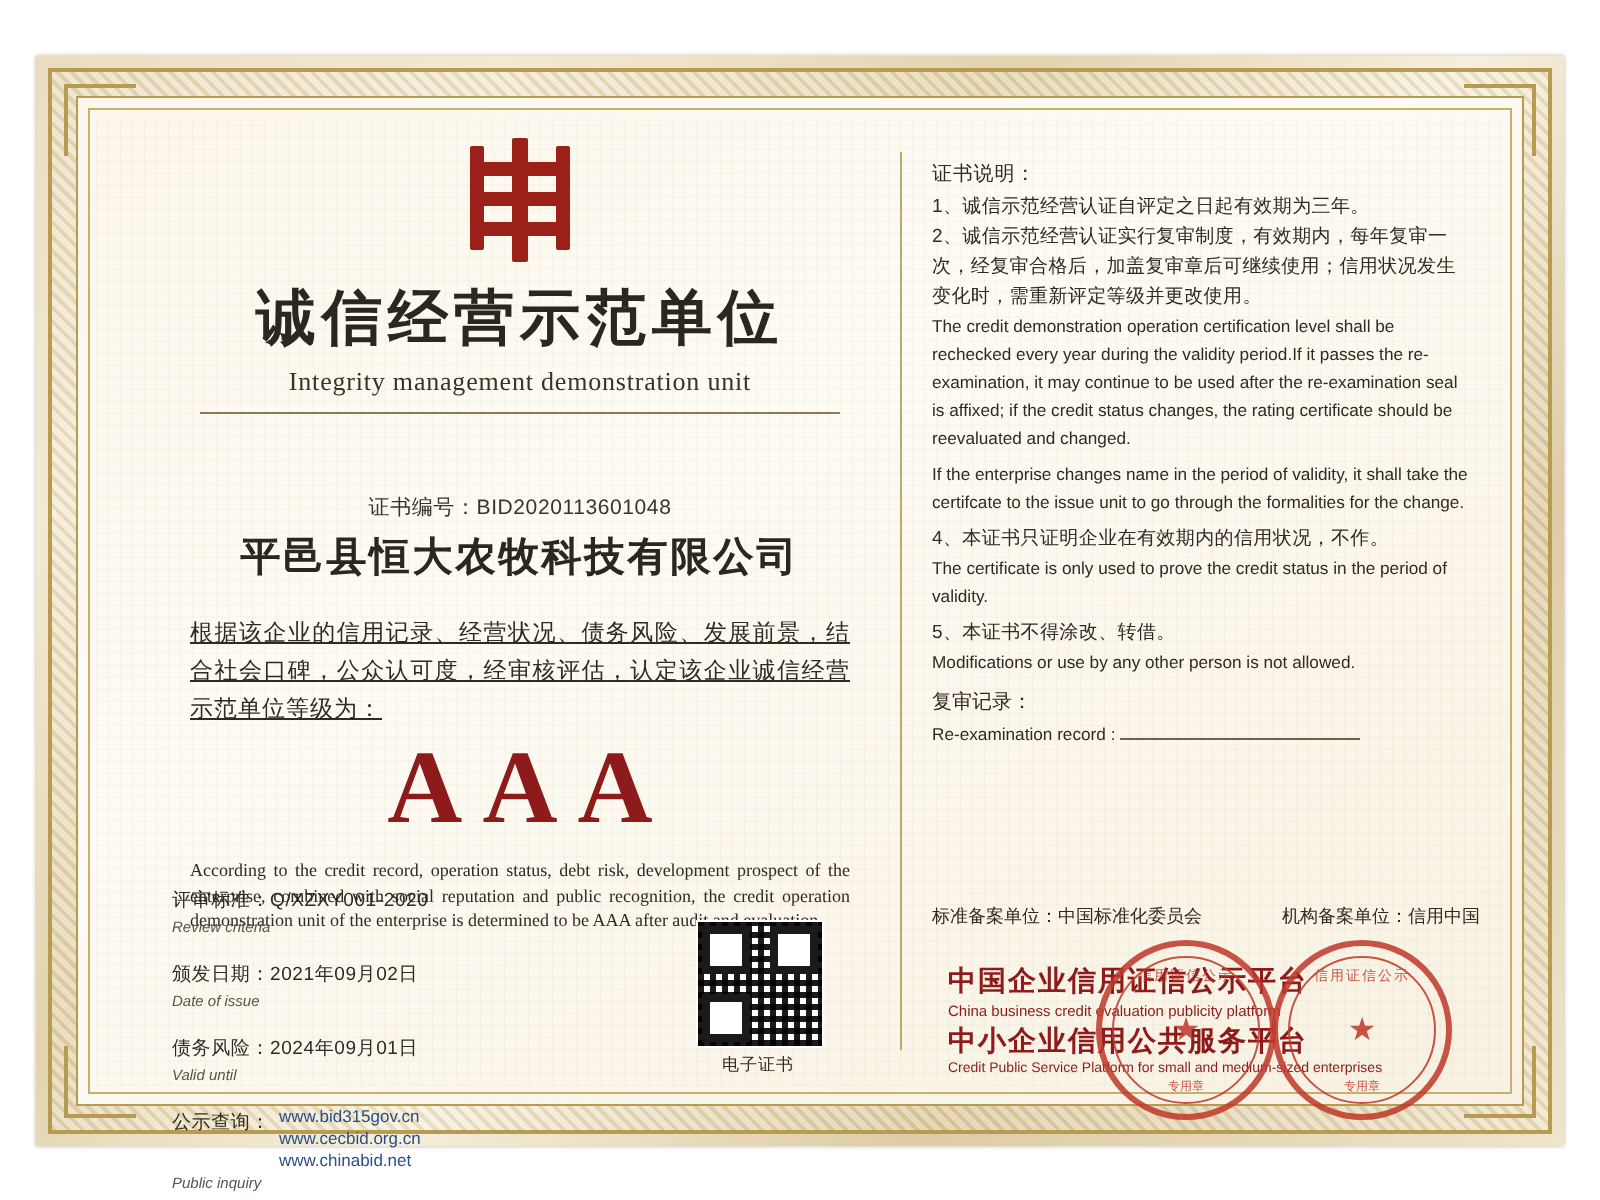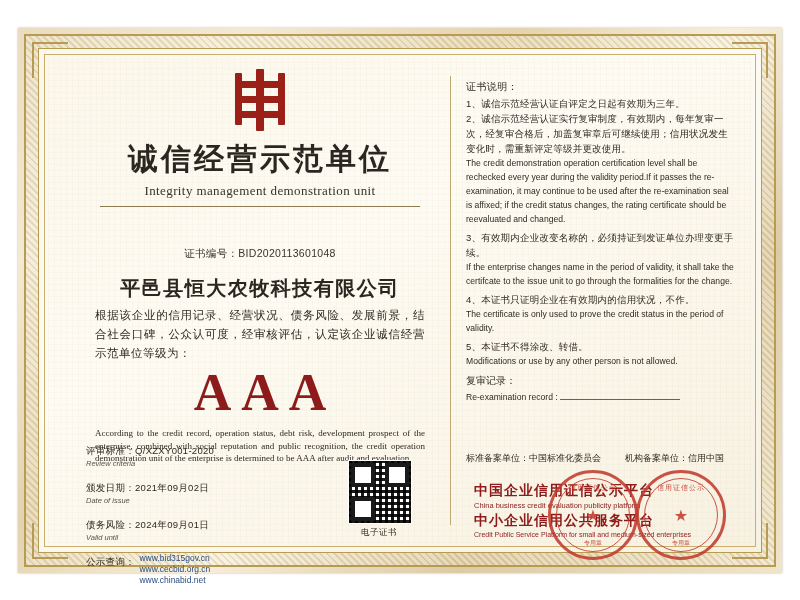--- a/index.html
+++ b/index.html
@@ -108,30 +108,31 @@
     color: #3a3328;
     letter-spacing: 0.3px;
     margin-top: 40px;
   }
   .company {
     font-family: "Liberation Serif", serif;
     font-size: 20px;
     font-weight: bold;
     letter-spacing: 1.5px;
     color: #2b2620;
-    margin-top: 14px;
+    margin-top: 4px;
   }
   .body-cn {
     font-size: 11.5px;
     line-height: 19px;
     color: #2f2a22;
     text-align: justify;
     width: 330px;
-    margin: 4px auto 0 auto;
+    margin: 16px auto 0 auto;
     letter-spacing: 0.5px;
+    text-decoration: underline;
   }
   .grade {
     font-family: "Liberation Serif", serif;
     font-size: 52px;
     font-weight: bold;
     color: #8d1b1b;
     letter-spacing: 10px;
     line-height: 56px;
     margin-top: 2px;
     text-indent: 10px;
@@ -277,21 +278,21 @@
     height: 9px;
   }
   .foot-row {
     position: absolute;
     left: 414px;
     top: 390px;
     width: 300px;
     font-size: 9px;
     color: #2f2a22;
     display: flex;
-    gap: 24px;
+    gap: 40px;
   }
 
   
   .seals {
     position: absolute;
     left: 408px;
     top: 406px;
     width: 300px;
     height: 90px;
   }
@@ -428,39 +429,39 @@
         <span class="meta-lbl-cn">债务风险：</span><span class="meta-val">2024年09月01日</span>
         <div class="meta-lbl-en">Valid until</div>
       </div>
       <div class="meta-row">
         <span class="meta-lbl-cn">公示查询：</span>
         <span class="links" style="display:inline-block;vertical-align:top;">
           <span class="link">www.bid315gov.cn</span>
           <span class="link">www.cecbid.org.cn</span>
           <span class="link">www.chinabid.net</span>
         </span>
+        <div class="meta-lbl-en">Public inquiry</div>
       </div>
     </div>
 
     <div class="qr-box">
       <div class="qr">
         <div class="qr-eye3"></div>
       </div>
       <div class="qr-label">电子证书</div>
     </div>
 
     <div class="right-col">
       <div class="notes-head-cn">证书说明：</div>
 
       <div class="note-cn">1、诚信示范经营认证自评定之日起有效期为三年。</div>
 
       <div class="note-cn">2、诚信示范经营认证实行复审制度，有效期内，每年复审一次，经复审合格后，加盖复审章后可继续使用；信用状况发生变化时，需重新评定等级并更改使用。</div>
       <div class="note-en">The credit demonstration operation certification level shall be rechecked every year during the validity period.If it passes the re-examination, it may continue to be used after the re-examination seal is affixed; if the credit status changes, the rating certificate should be reevaluated and changed.</div>
 
-      <div class="note-cn">3、有效期内企业改变名称的，必须持证到发证单位办理变更手续。</div>
       <div class="note-en">If the enterprise changes name in the period of validity, it shall take the certifcate to the issue unit to go through the formalities for the change.</div>
 
       <div class="note-cn">4、本证书只证明企业在有效期内的信用状况，不作。</div>
       <div class="note-en">The certificate is only used to prove the credit status in the period of validity.</div>
 
       <div class="note-cn">5、本证书不得涂改、转借。</div>
       <div class="note-en">Modifications or use by any other person is not allowed.</div>
 
       <div class="reexam-cn">复审记录：</div>
       <div class="reexam-en">

